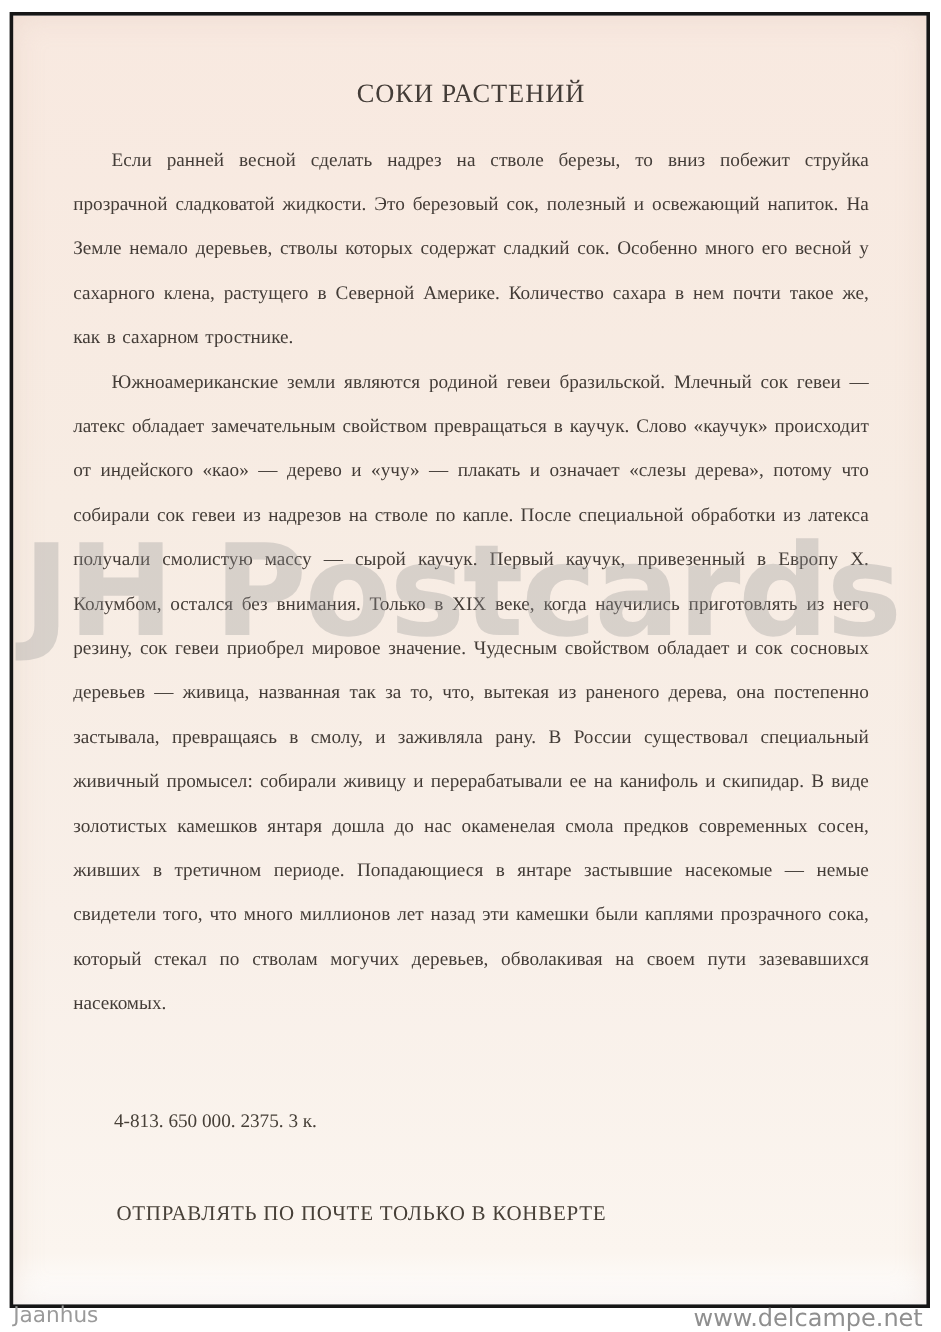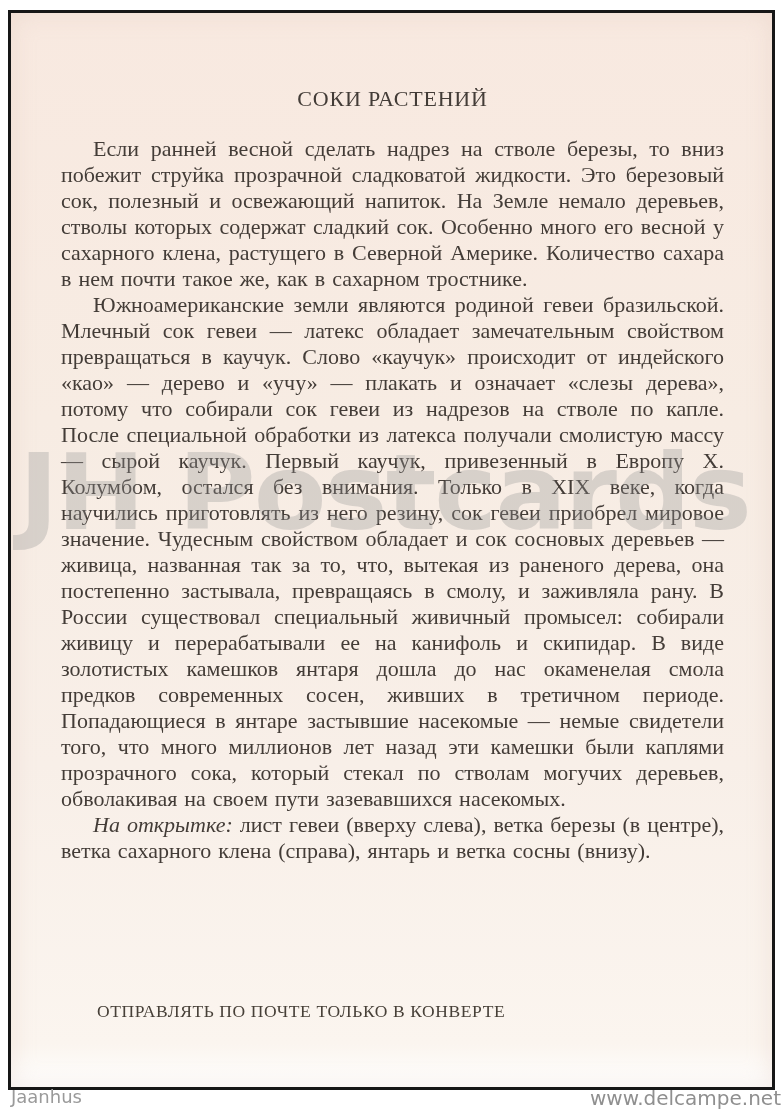--- a/index.html
+++ b/index.html
@@ -20,33 +20,33 @@
     top: 10px;
     width: 761px;
     height: 1074px;
     border: 3px solid #161616;
     background: linear-gradient(180deg, #f8e9e0 0%, #f7ece3 38%, #f8efe8 70%, #fbf5ef 96%, #ffffff 100%);
     box-shadow: inset 0 0 25px rgba(210,180,165,0.25);
   }
   .content {
     position: absolute;
     left: 0; top: 0; right: 0; bottom: 0;
-    padding: 61px 48px 0 50px;
+    padding: 40px 48px 0 50px;
     color: #433c37;
   }
   .title {
     font-size: 22px;
     font-weight: normal;
     letter-spacing: 0.8px;
     text-align: center;
     margin: 12px 0 24px 0;
   }
   .bodytext p {
-    font-size: 22px;
-    line-height: 26px;
+    font-size: 16px;
+    line-height: 37px;
     text-align: justify;
     text-indent: 32px;
     margin: 0;
     word-spacing: 1.5px;
   }
   .note {
     margin-top: 26px;
   }
   .note .lead {
     font-style: italic;
@@ -95,40 +95,40 @@
   .seller-name {
     position: absolute;
     left: 11px;
     bottom: 3px;
     font-family: "DejaVu Sans", sans-serif;
     font-size: 18px;
     color: #9a9a9a;
   }
   .site-name {
     position: absolute;
-    right: 3px;
+    right: 15px;
     bottom: 0px;
     font-family: "DejaVu Sans", sans-serif;
     font-size: 20px;
     color: #8f8f8f;
     margin-top: 46px;
   }
 </style>
 </head>
 <body>
 
 <div class="postcard">
   <div class="content">
     <h1 class="title">СОКИ РАСТЕНИЙ</h1>
     <div class="bodytext">
       <p>Если ранней весной сделать надрез на стволе березы, то вниз побежит струйка прозрачной сладковатой жидкости. Это березовый сок, полезный и освежающий напиток. На Земле немало деревьев, стволы которых содержат сладкий сок. Особенно много его весной у сахарного клена, растущего в Северной Америке. Количество сахара в нем почти такое же, как в сахарном тростнике.</p>
       <p>Южноамериканские земли являются родиной гевеи бразильской. Млечный сок гевеи — латекс обладает замечательным свойством превращаться в каучук. Слово «каучук» происходит от индейского «као» — дерево и «учу» — плакать и означает «слезы дерева», потому что собирали сок гевеи из надрезов на стволе по капле. После специальной обработки из латекса получали смолистую массу — сырой каучук. Первый каучук, привезенный в Европу Х. Колумбом, остался без внимания. Только в XIX веке, когда научились приготовлять из него резину, сок гевеи приобрел мировое значение. Чудесным свойством обладает и сок сосновых деревьев — живица, названная так за то, что, вытекая из раненого дерева, она постепенно застывала, превращаясь в смолу, и заживляла рану. В России существовал специальный живичный промысел: собирали живицу и перерабатывали ее на канифоль и скипидар. В виде золотистых камешков янтаря дошла до нас окаменелая смола предков современных сосен, живших в третичном периоде. Попадающиеся в янтаре застывшие насекомые — немые свидетели того, что много миллионов лет назад эти камешки были каплями прозрачного сока, который стекал по стволам могучих деревьев, обволакивая на своем пути зазевавшихся насекомых.</p>
-      <p class="note"><span class="lead">На открытке:</span><span> лист гевеи (вверху слева), ветка березы (в центре), ветка сахарного клена (справа), янтарь и ветка сосны (внизу).</span></p>
     </div>
     <div class="credits">
+      <div>4-813. 650 000. 2375. 3 к.</div>
     </div>
     <div class="mailing-notice">ОТПРАВЛЯТЬ ПО ПОЧТЕ ТОЛЬКО В КОНВЕРТЕ</div>
   </div>
   <div class="watermark">JH Postcards</div>
 </div>
 
 <div class="scan-footer">
   <span class="seller-name">Jaanhus</span>
   <span class="site-name">www.delcampe.net</span>
 </div>

